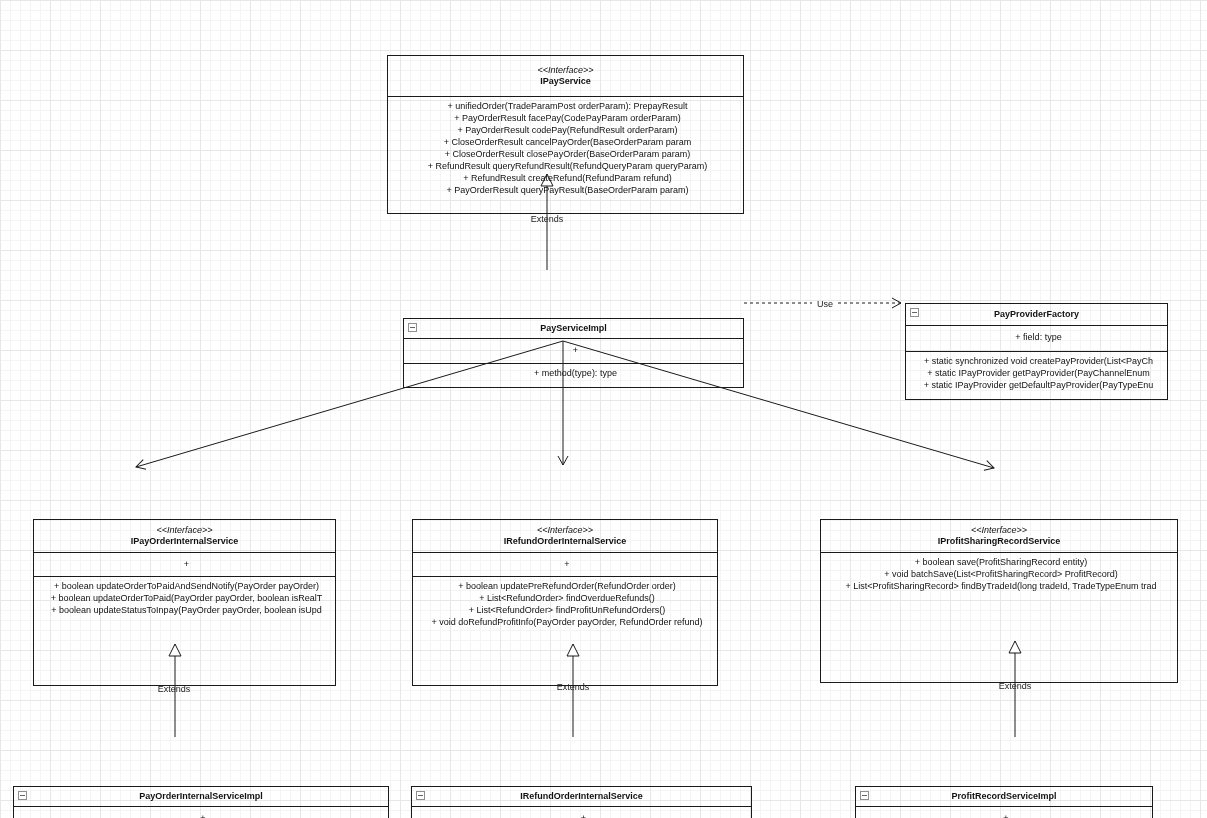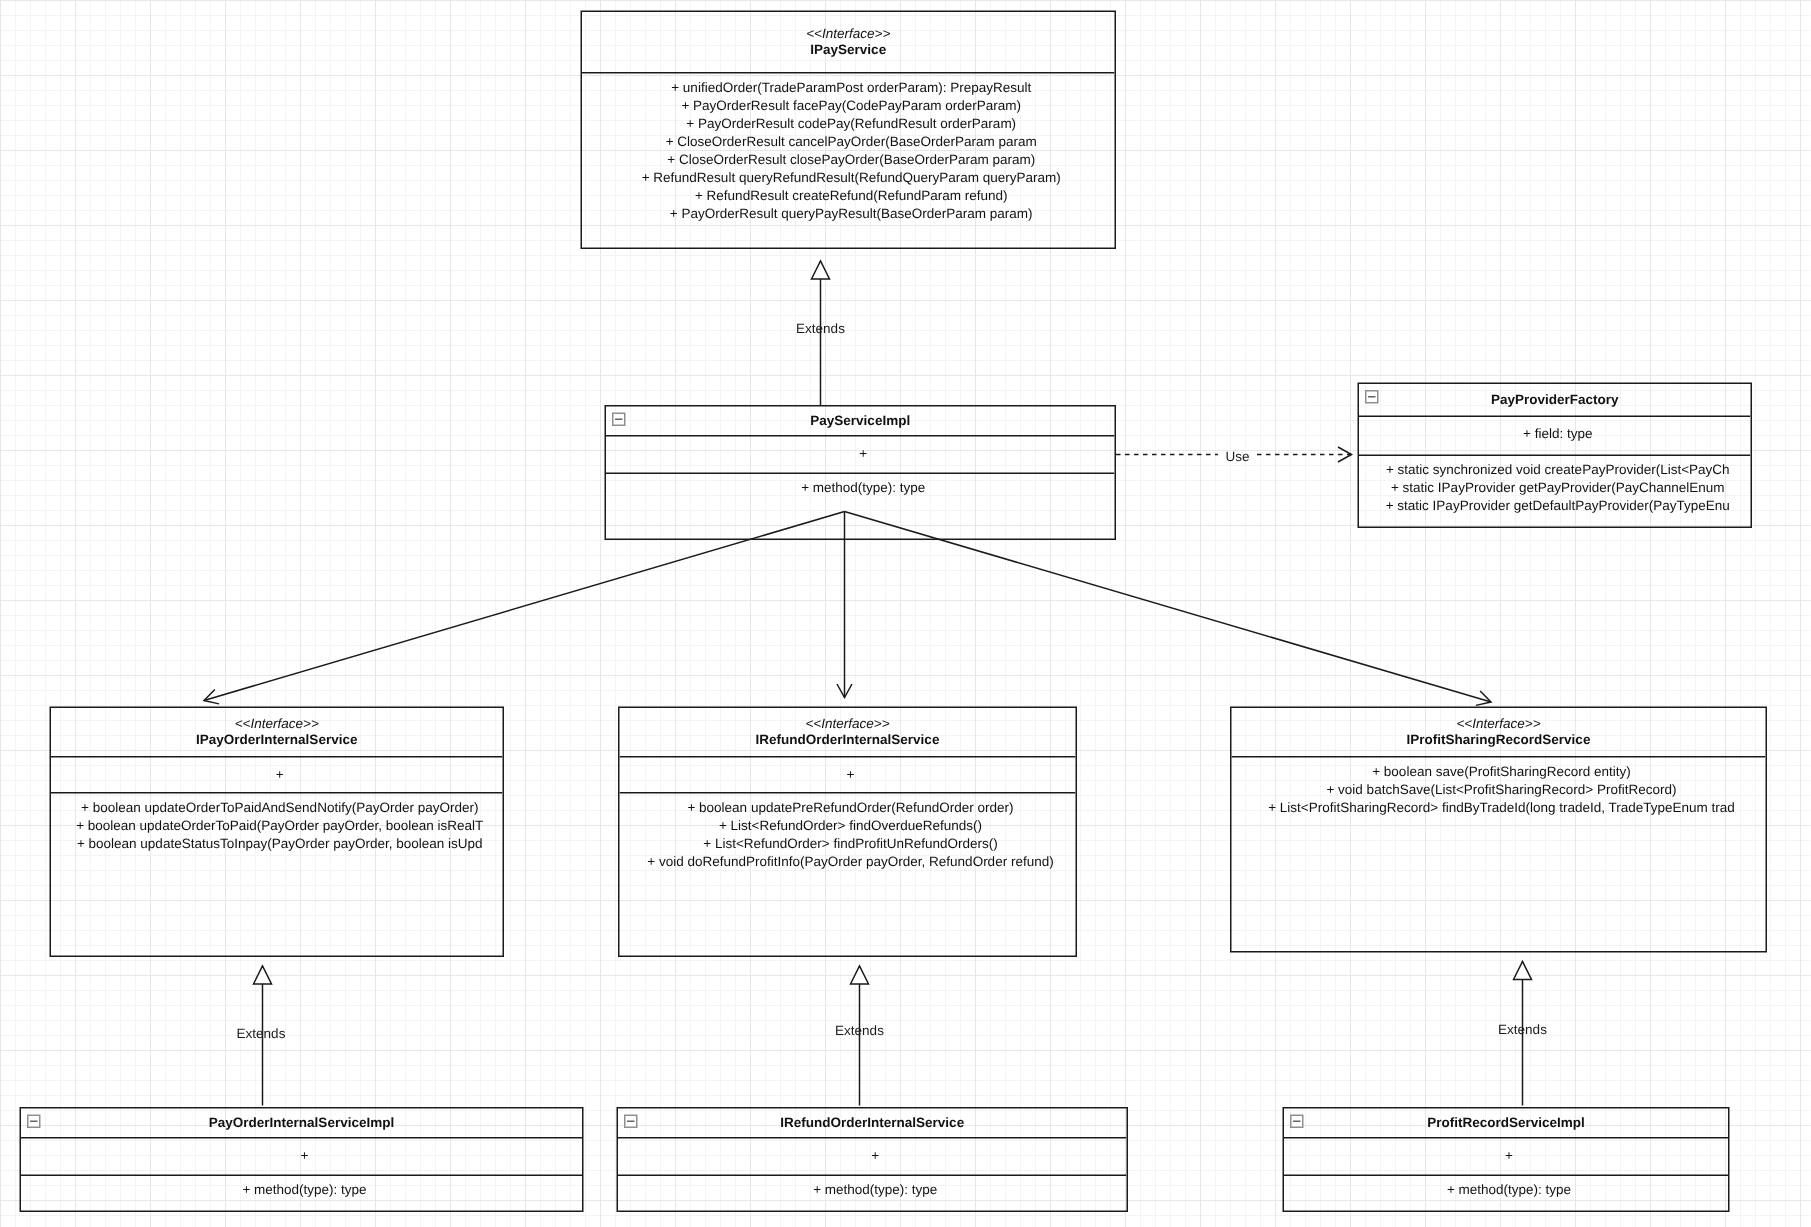--- a/index.html
+++ b/index.html
@@ -21,20 +21,21 @@
   }
   #edges{position:absolute;left:0;top:0;}
   .uml-box{
     position:absolute;
     box-sizing:border-box;
     border:1px solid #1a1a1a;
     background:transparent;
     font-size:9px;
     color:#111;
     overflow:hidden;
+    margin-top:48px;
   }
   .ttl{
     display:flex;flex-direction:column;align-items:center;justify-content:center;
     text-align:center;
     line-height:11px;
     box-sizing:border-box;
     position:relative;
   }
   .stereo{font-style:italic;font-size:9px;}
   .cname{font-weight:bold;font-size:9px;}
@@ -126,21 +127,21 @@
       <div class="mline">+ PayOrderResult facePay(CodePayParam orderParam)</div>
       <div class="mline">+ PayOrderResult codePay(RefundResult orderParam)</div>
       <div class="mline">+ CloseOrderResult cancelPayOrder(BaseOrderParam param</div>
       <div class="mline">+ CloseOrderResult closePayOrder(BaseOrderParam param)</div>
       <div class="mline">+ RefundResult queryRefundResult(RefundQueryParam queryParam)</div>
       <div class="mline">+ RefundResult createRefund(RefundParam refund)</div>
       <div class="mline">+ PayOrderResult queryPayResult(BaseOrderParam param)</div>
     </div>
   </div>
 
-  <div class="uml-box" style="left:403px;top:270px;width:341px;height:90px;">
+  <div class="uml-box" style="left:403px;top:270px;width:341px;height:70px;">
     <div class="ttl" style="height:19px;">
       <div class="collapse">
           <div class="minus"></div>
         </div>
       <div class="cname">PayServiceImpl</div>
     </div>
     <div class="sec fields" style="height:25px;">
       <div class="fieldline">+</div>
     </div>
     <div class="sec methods" style="height:24px;">

